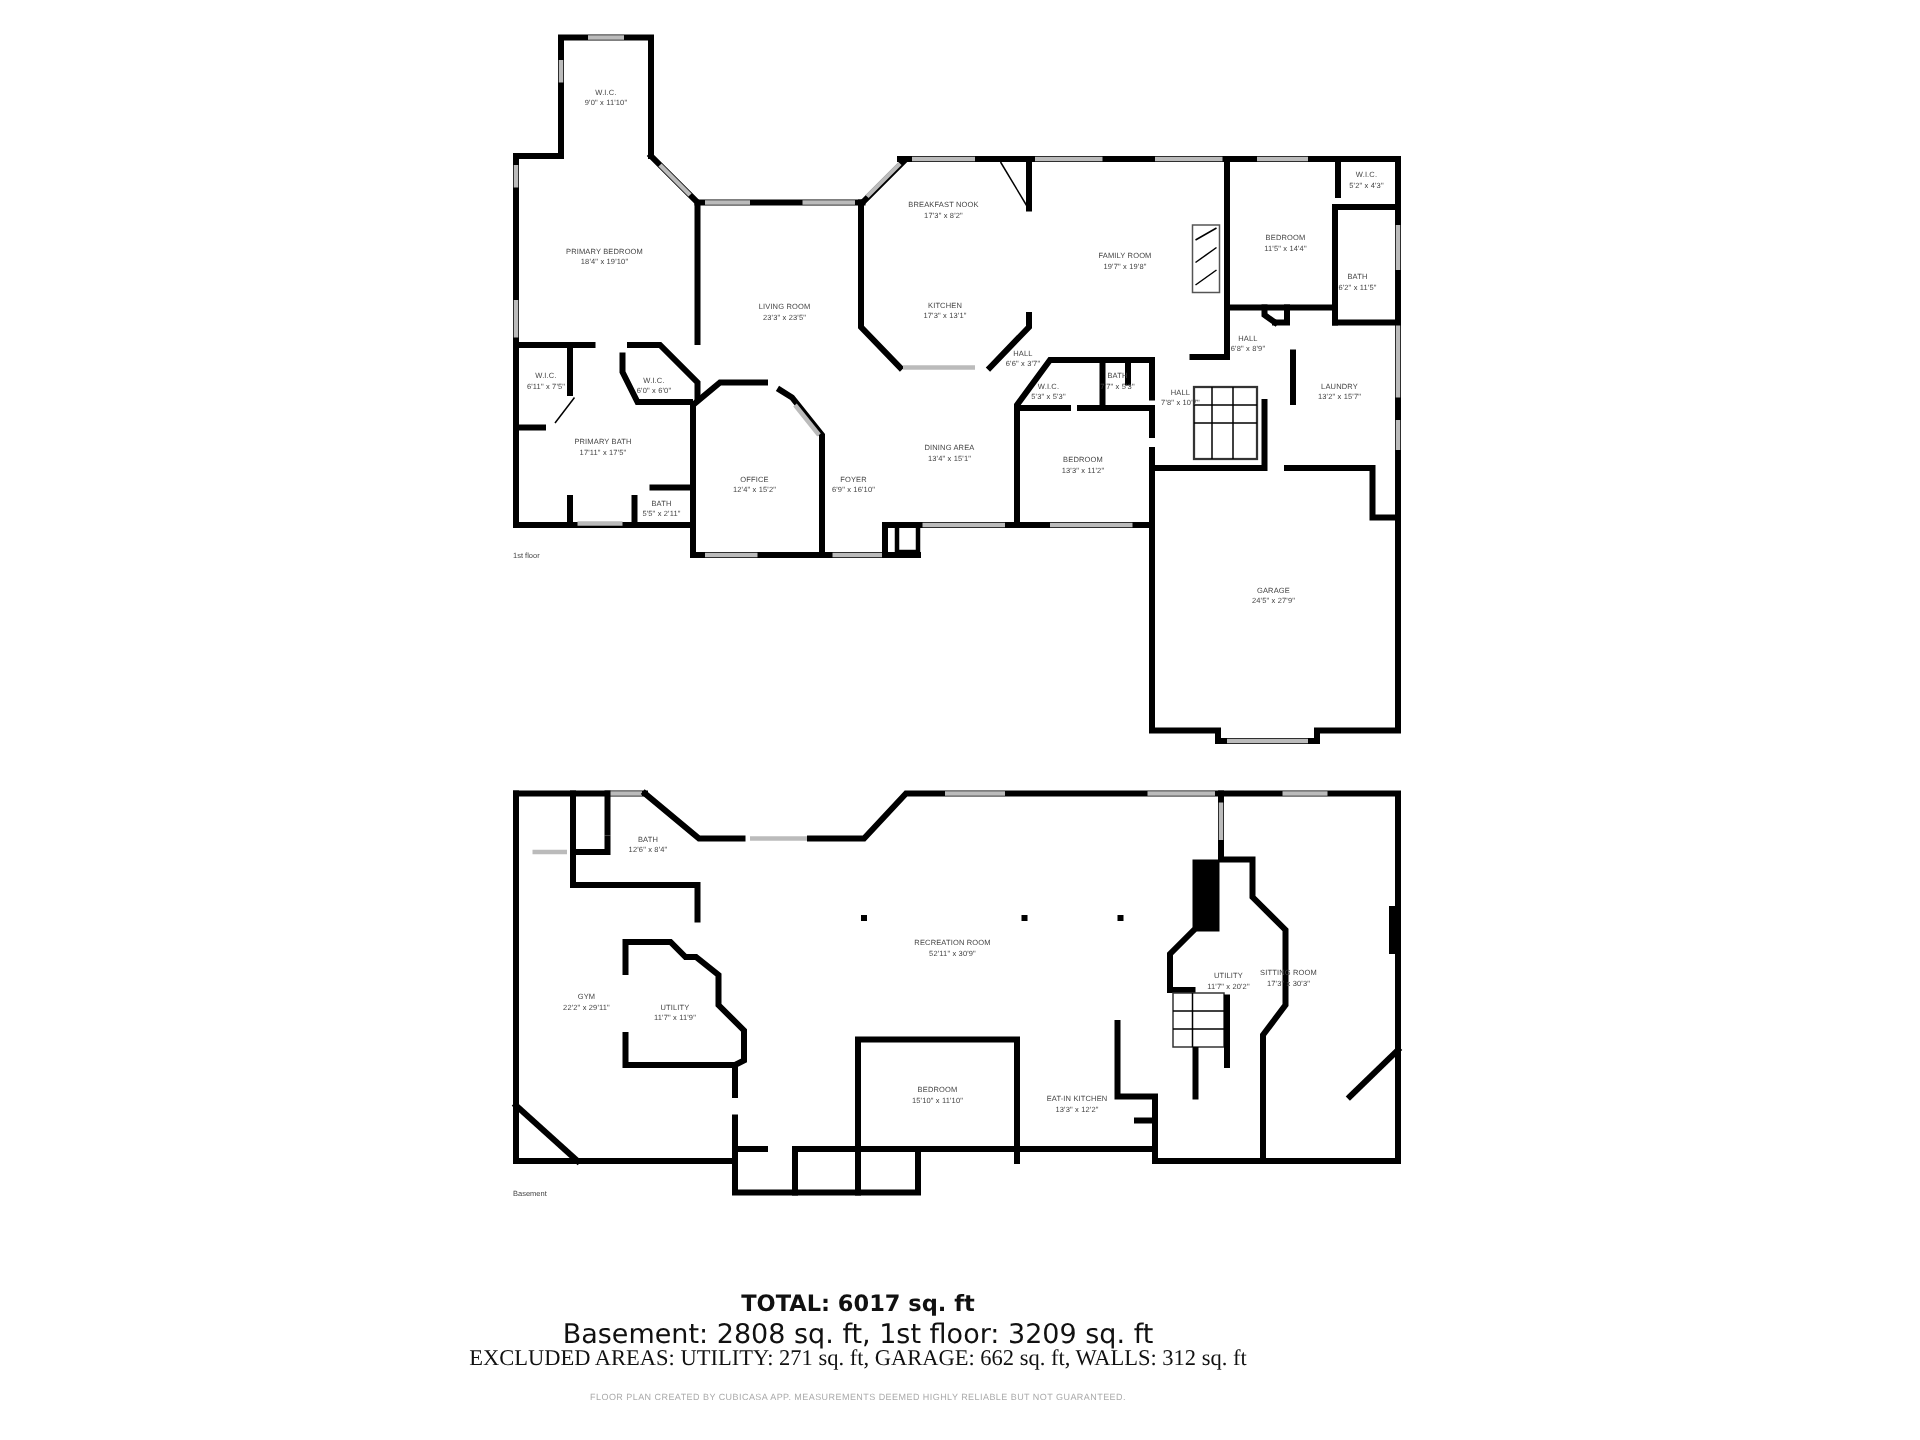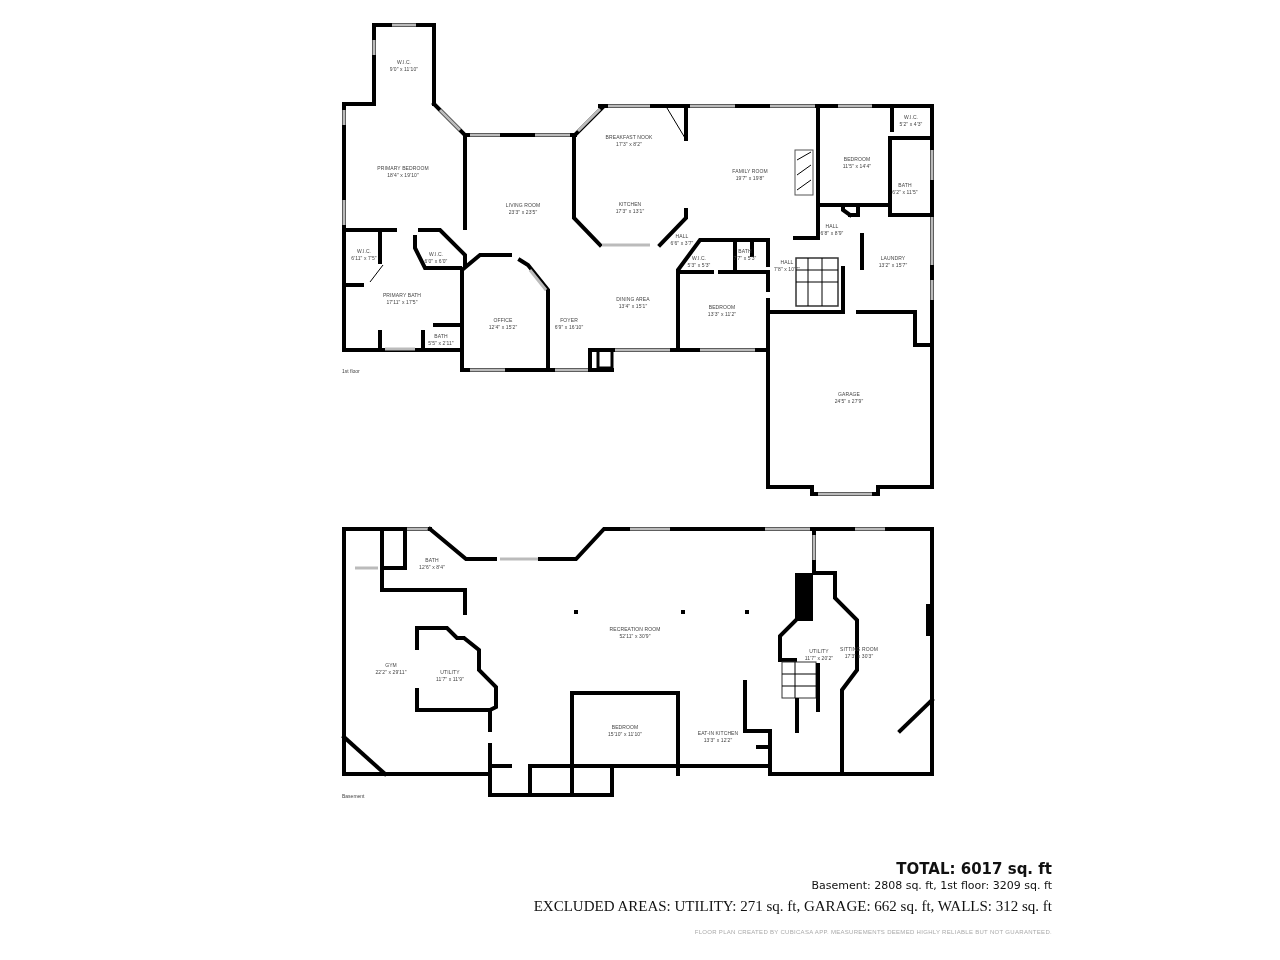--- a/index.html
+++ b/index.html
@@ -4,23 +4,23 @@
 <style>
   html, body { margin:0; padding:0; background:#ffffff; }
   body { width:1280px; height:960px; position:relative; overflow:hidden; font-family:"Liberation Sans", sans-serif; }
   svg.plan { position:absolute; left:0; top:0; width:1280px; height:960px; }
   .wall { stroke:#000; stroke-width:4; fill:none; stroke-linecap:square; }
   .thin { stroke:#000; stroke-width:1; fill:none; }
   .win { stroke:#bbb; stroke-width:3; fill:none; }
   .lbl { position:absolute; transform:translate(-50%,-50%); text-align:center; font-size:5px; line-height:7px; color:#444; white-space:nowrap; letter-spacing:0.1px; }
   .lbl span { display:block; }
   .floor-lbl { position:absolute; font-size:5px; color:#444; }
-  .summary { position:absolute; left:0; width:1052px; text-align:right; color:#111; }
+  .summary { position:absolute; left:0; width:1052px; text-align:center; color:#111;padding-left:46px; }
   .total { top:860px; font-size:15px; font-weight:bold; font-family:"DejaVu Sans", sans-serif; }
-  .line2 { top:879px; font-size:11px; font-family:"DejaVu Sans", sans-serif; }
+  .line2 { top:879px; font-size:18px; font-family:"DejaVu Sans", sans-serif; }
   .line3 { top:898px; font-size:15px; font-family:Liberation Serif, serif; }
   .credit { top:929px; font-size:6px; color:#aaa; letter-spacing:0.3px; }
 </style>
 </head>
 <body>
 
 <svg class="plan" viewBox="0 0 1280 960">
 
   <g>
 

